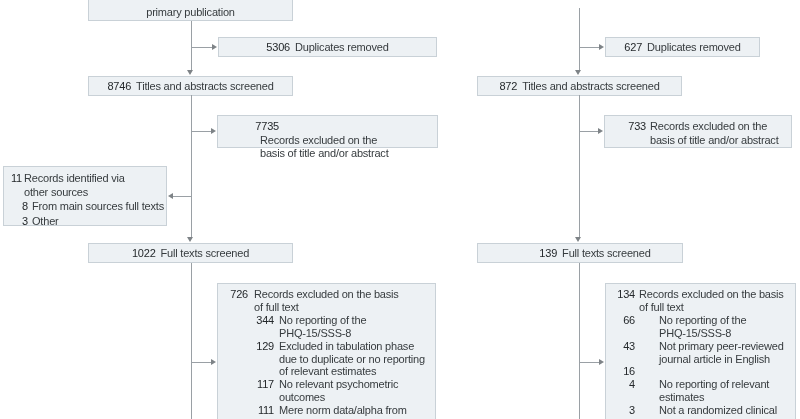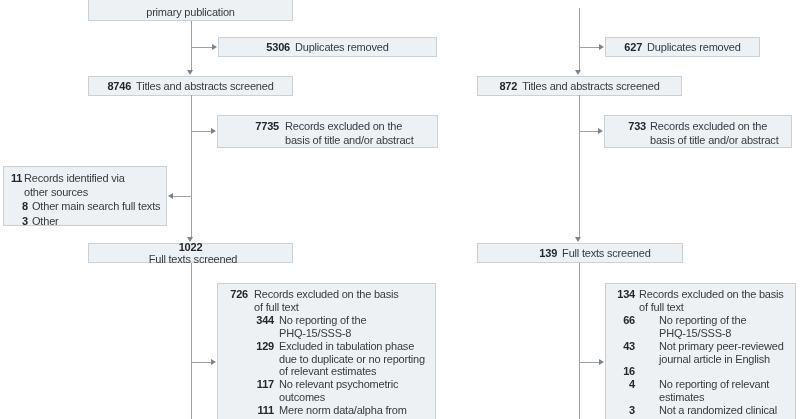--- a/index.html
+++ b/index.html
@@ -3,32 +3,32 @@
 <meta charset="utf-8">
 <style>
   html,body{margin:0;padding:0;}
   body{width:800px;height:419px;overflow:hidden;background:#ffffff;position:relative;
        font-family:"Liberation Sans","DejaVu Sans",sans-serif;font-size:11px;
        letter-spacing:-0.2px;color:#363b3e;}
   .stage{position:absolute;left:0;top:8px;width:800px;height:419px;}
   .box{position:absolute;background:#edf1f4;border:1px solid #c9d1d7;box-sizing:border-box;color:#363b3e;}
   .center{display:flex;align-items:center;justify-content:center;}
   .bottomline{display:flex;align-items:flex-end;justify-content:center;padding-bottom:2px;}
-  .num{font-weight:bold;color:#24282b;text-align:right;flex:none;}
+  .num{font-weight:normal;color:#24282b;text-align:right;flex:none;}
   .lbl{margin-left:5px;}
   .row{display:flex;}
   .txt{white-space:pre-line;}
   
   .b2l{padding-top:4px;line-height:13.5px;}
   .b2l .num{width:25px;}
   .b2l .txt{margin-left:6px;}
   .b733.b2l{padding-left:22px;}
   .b733 .num{width:19px;}
   .b733 .txt{margin-left:4px;}
-  .b7735{padding-left:36px;}
+  .b7735{padding-left:36px;flex-direction:column;}
   
   .b11{padding:4px 0 0 7px;line-height:14.2px;}
   .b11 .t .num{width:9px;}
   .b11 .t .txt{margin-left:4px;}
   .b11 .s{margin-left:9px;}
   .b11 .s .num{width:8px;}
   .b11 .s .txt{margin-left:4px;}
   
   .bex{padding-top:4px;line-height:12.9px;}
   .b726{padding-left:9px;}
@@ -89,29 +89,29 @@
   <div class="al" style="left:168px;top:184.5px;"></div>
 
   <div class="box b11" style="left:3px;top:158px;width:164px;height:60px;">
     <div class="row t">
       <span class="num">11</span>
       <span class="txt">Records identified via
 other sources</span>
     </div>
     <div class="row s">
       <span class="num">8</span>
-      <span class="txt">Other main search full texts</span>
+      <span class="txt">From main sources full texts</span>
     </div>
     <div class="row s">
       <span class="num">3</span>
       <span class="txt">Other</span>
     </div>
   </div>
 
-  <div class="box center" style="left:88px;top:235px;width:205px;height:20px;flex-direction:column;">
+  <div class="box center" style="left:88px;top:235px;width:205px;height:20px;">
     <span class="num">1022</span>
     <span class="lbl">Full texts screened</span>
   </div>
 
   <div class="vl" style="left:190.5px;top:255px;height:164px;"></div>
   <div class="hl" style="left:191px;top:354px;width:20px;"></div>
   <div class="ar" style="left:211px;top:350.5px;"></div>
 
   <div class="box bex b726" style="left:217px;top:275px;width:219px;height:150px;">
     <div class="row t">

